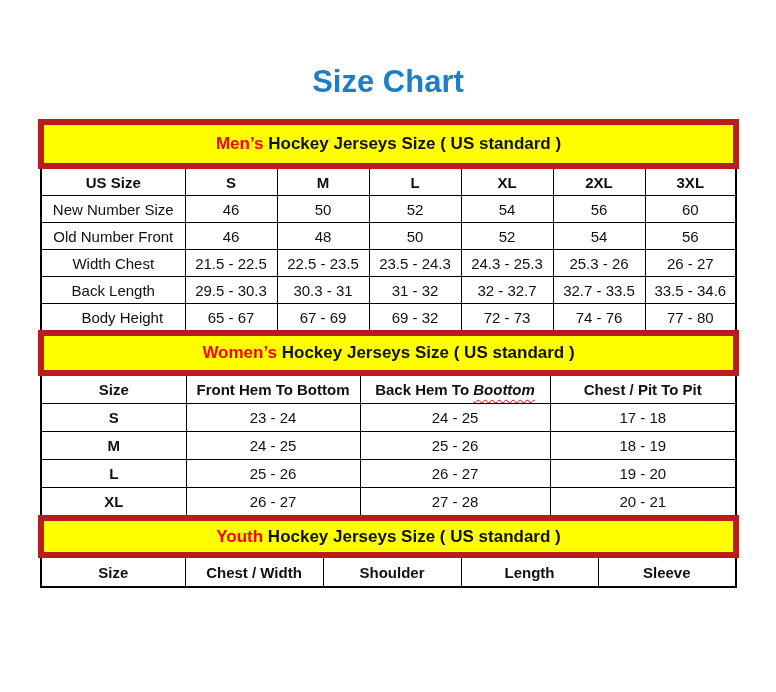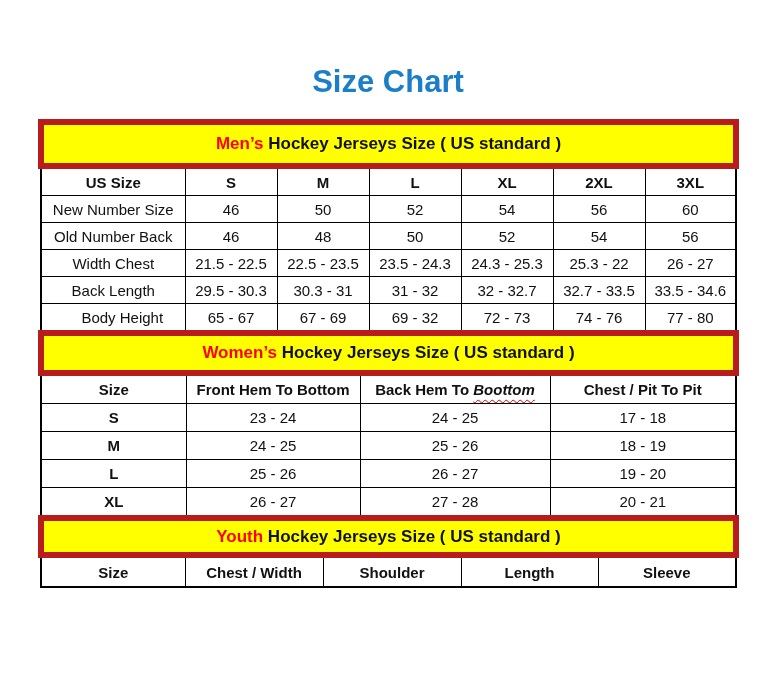--- a/index.html
+++ b/index.html
@@ -115,35 +115,35 @@
           <tr data-name="table-row">
             <td data-name="row-label" style="font-weight: 400;">New Number Size</td>
             <td data-name="table-cell">46</td>
             <td data-name="table-cell">50</td>
             <td data-name="table-cell">52</td>
             <td data-name="table-cell">54</td>
             <td data-name="table-cell">56</td>
             <td data-name="table-cell">60</td>
           </tr>
           <tr data-name="table-row">
-            <td data-name="row-label" style="font-weight: 400;">Old Number Back</td>
+            <td data-name="row-label" style="font-weight: 400;">Old Number Front</td>
             <td data-name="table-cell">46</td>
             <td data-name="table-cell">48</td>
             <td data-name="table-cell">50</td>
             <td data-name="table-cell">52</td>
             <td data-name="table-cell">54</td>
             <td data-name="table-cell">56</td>
           </tr>
           <tr data-name="table-row">
             <td data-name="row-label" style="font-weight: 400;">Width Chest</td>
             <td data-name="table-cell">21.5 - 22.5</td>
             <td data-name="table-cell">22.5 - 23.5</td>
             <td data-name="table-cell">23.5 - 24.3</td>
             <td data-name="table-cell">24.3 - 25.3</td>
-            <td data-name="table-cell">25.3 - 22</td>
+            <td data-name="table-cell">25.3 - 26</td>
             <td data-name="table-cell">26 - 27</td>
           </tr>
           <tr data-name="table-row">
             <td data-name="row-label" style="font-weight: 400;">Back Length</td>
             <td data-name="table-cell">29.5 - 30.3</td>
             <td data-name="table-cell">30.3 - 31</td>
             <td data-name="table-cell">31 - 32</td>
             <td data-name="table-cell">32 - 32.7</td>
             <td data-name="table-cell">32.7 - 33.5</td>
             <td data-name="table-cell">33.5 - 34.6</td>

